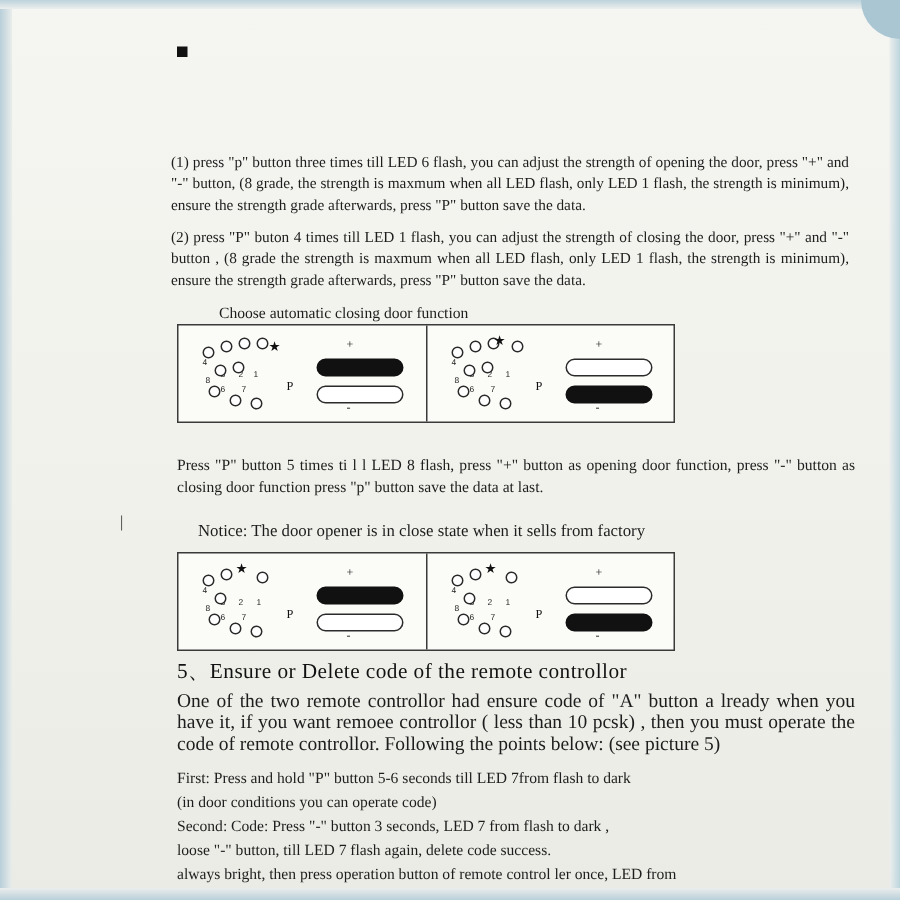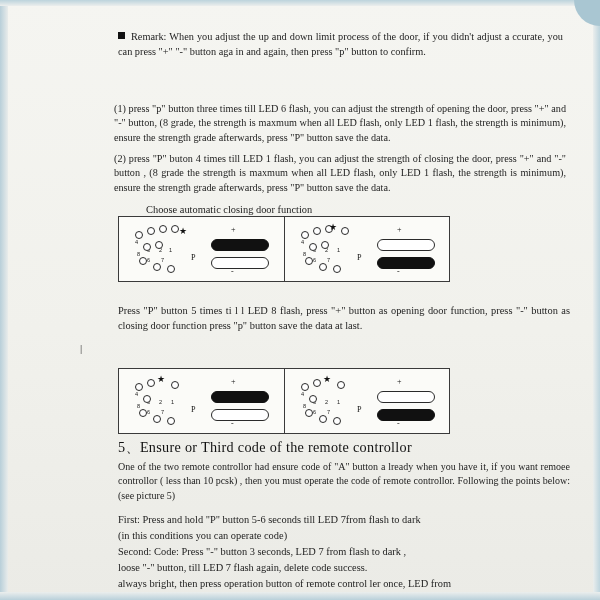--- a/index.html
+++ b/index.html
@@ -60,21 +60,21 @@
   .notice{
     position:absolute;left:118px;top:336px;width:440px;font-size:11.2px;color:#1d1d1d;
   }
 
   .h5{
     position:absolute;left:104px;top:426px;width:452px;
     font-size:14.2px;letter-spacing:.3px;color:#111;
   }
   .p5{
     position:absolute;left:104px;top:448px;width:452px;
-    font-size:10px;line-height:14.4px;text-align:justify;color:#1d1d1d;
+    font-size:13px;line-height:14.4px;text-align:justify;color:#1d1d1d;
   }
   .steps{
     position:absolute;left:104px;top:500px;width:456px;
     font-size:10.4px;line-height:15px;color:#1d1d1d;
   }
   .steps div{margin-bottom:1px;}
 
   .tick{position:absolute;left:66px;top:330px;font-size:11px;color:#333;}
 
   
@@ -102,21 +102,21 @@
 <div class="page">
   <div class="edge-l"></div>
   <div class="edge-t"></div>
   <div class="edge-r"></div>
   <div class="edge-b"></div>
   <div class="corner"></div>
 
   <div class="content">
 
     <div class="remark">
-      <span class="sq"></span><span>Remark: When you adjust  the  up  and down limit  process  of  the  door,   if  you didn't   adjust  a ccurate,  you  can  press   "+"    "-"  button  aga in and again,  then  press   "p"   button  to confirm.</span>
+      <span class="sq"></span>
     </div>
 
 
     <div class="li li1">
       <span>(1)</span>
       <span>press   "p"   button three  times  till  LED 6  flash, you can adjust  the  strength  of  opening  the  door, press   "+"  and  "-"  button,  (8 grade, the  strength  is  maxmum when all LED flash, only LED 1 flash, the strength is minimum),  ensure the strength grade afterwards,  press  "P"  button  save  the  data.</span>
     </div>
 
     <div class="li li2">
       <span>(2)</span>
@@ -170,20 +170,21 @@
         <span class="lednum" style="left:42px;top:40px;">7</span>
         <span class="pbtn" style="left:72px;top:36px;">P</span>
         <span class="sign" style="left:112px;top:8px;">+</span>
         <span class="pill" style="left:92px;top:22px;width:56px;"></span>
         <span class="pill dark" style="left:92px;top:40px;width:56px;"></span>
         <span class="sign" style="left:112px;top:50px;">-</span>
       </div>
     </div>
 
     <div class="p4">Press   "P" button 5 times ti l l  LED 8  flash,  press  "+"  button  as  opening  door  function,   press   "-"  button  as  closing  door  function  press   "p"   button   save  the  data  at  last.</div>
+    <div class="notice">Notice:  The  door  opener  is  in  close  state  when  it  sells  from  factory</div>
     <div class="tick">|</div>
 
     <div class="panels row2">
       <div class="panel left">
         <span class="led" style="left:16px;top:14px;"></span>
         <span class="lednum" style="left:16px;top:22px;">4</span>
         <span class="led" style="left:28px;top:10px;"></span>
         <span class="lednum" style="left:28px;top:30px;">3</span>
         <span class="led" style="left:24px;top:26px;"></span>
         <span class="burst" style="left:38px;top:6px;">★</span>
@@ -220,26 +221,26 @@
         <span class="lednum" style="left:42px;top:40px;">7</span>
         <span class="pbtn" style="left:72px;top:36px;">P</span>
         <span class="sign" style="left:112px;top:8px;">+</span>
         <span class="pill" style="left:92px;top:22px;width:56px;"></span>
         <span class="pill dark" style="left:92px;top:40px;width:56px;"></span>
         <span class="sign" style="left:112px;top:50px;">-</span>
       </div>
     </div>
 
     <div class="h5">
-      <span>5、</span><span>Ensure  or Third code of the remote controllor</span>
+      <span>5、</span><span>Ensure  or Delete code of the remote controllor</span>
     </div>
     <div class="p5">One of the two remote controllor had ensure code of "A" button a lready when you have it,  if  you want remoee controllor  ( less than 10 pcsk) ,  then you must operate  the  code  of  remote  controllor. Following the points below: (see picture  5)</div>
     <div class="steps">
       <div>First:  Press and hold  "P"  button 5-6  seconds till LED  7from flash  to dark</div>
-      <div>(in this conditions you can operate  code)</div>
+      <div>(in door conditions you can operate  code)</div>
       <div>Second: Code: Press "-"  button 3 seconds, LED 7 from flash to dark ,</div>
       <div>loose  "-"  button, till LED 7 flash again,  delete code  success.</div>
       <div>always bright, then press  operation button of remote control ler once, LED from</div>
 
     </div>
 
   </div>
 </div>
 
 </body></html>

